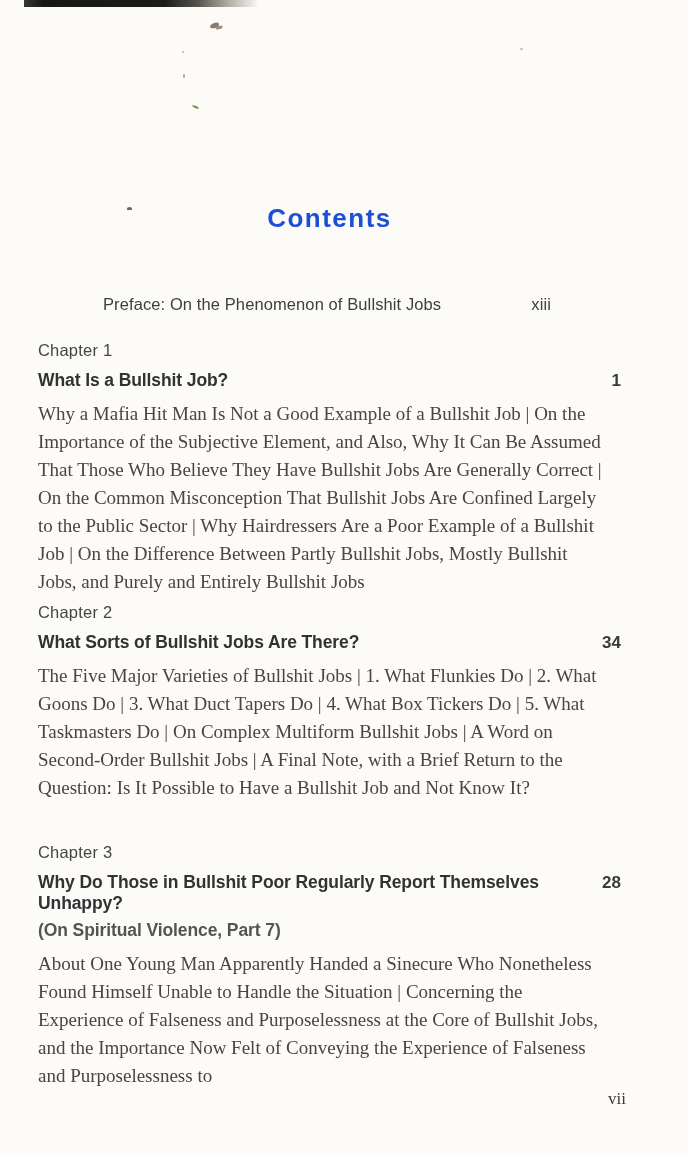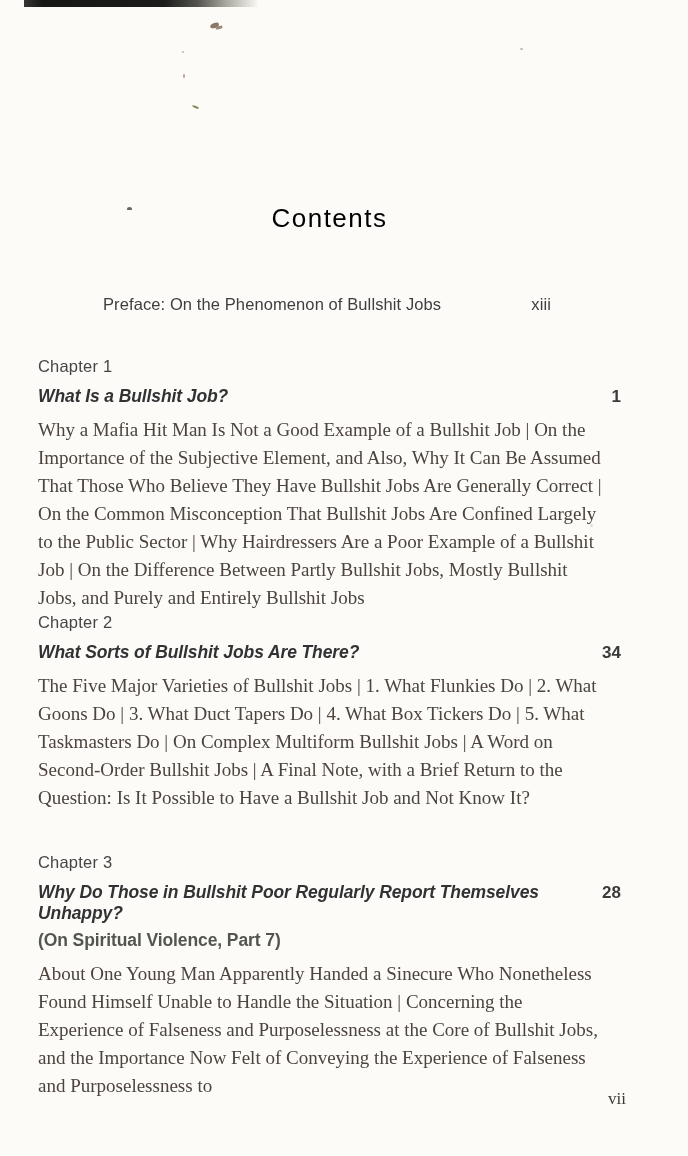--- a/index.html
+++ b/index.html
@@ -39,62 +39,61 @@
   .content {
     position: absolute;
     left: 38px; top: 0;
     width: 583px;
   }
 
   .contents-title {
     margin: 203px 0 0 0;
     text-align: center;
     font-size: 26px;
-    font-weight: 400;
+    font-weight: 700;
     letter-spacing: 1.5px;
-    color: #000000;
+    color: #1d4ed8;
     line-height: 30px;
   }
 
   .preface-row {
     margin: 62px 0 0 65px;
     width: 448px;
     display: flex;
     justify-content: space-between;
     align-items: flex-start;
     font-size: 16.5px;
     color: #3e3e40;
     line-height: 19px;
     letter-spacing: 0.1px;
   }
 
   .chapter { }
-  .chapter.c1 { margin-top: 42px; }
-  .chapter.c2 { }
+  .chapter.c1 { margin-top: 26px; }
+  .chapter.c2 { margin-top: 6px; }
   .chapter.c3 { margin-top: 40px; }
 
   .chapter-label {
     font-size: 16.5px;
     color: #454547;
     line-height: 20px;
     letter-spacing: 0.2px;
   }
   .title-row {
     display: flex;
     justify-content: space-between;
     align-items: baseline;
     margin-top: 10px;
   }
   .chapter-title {
     font-size: 17.5px;
     font-weight: bold;
     color: #323234;
     letter-spacing: -0.1px;
     line-height: 21px;
-    font-style: italic;
   }
   .chapter-page {
     font-size: 17px;
     font-weight: bold;
     color: #3a3a3c;
     line-height: 21px;
   }
   .chapter-subtitle {
     margin-top: 6px;
     font-size: 17.5px;

